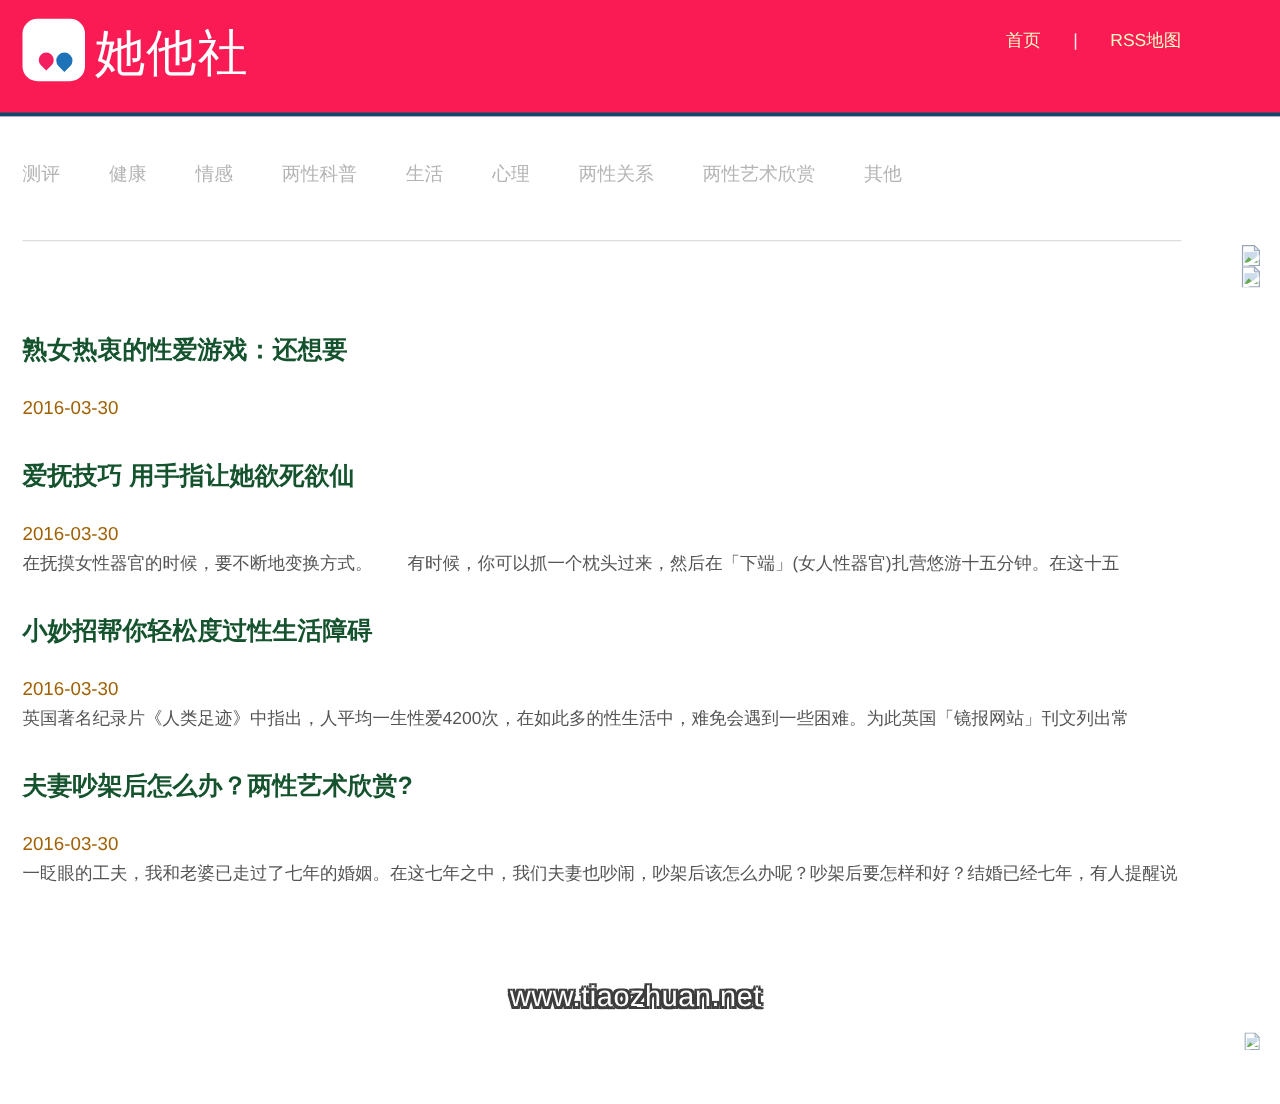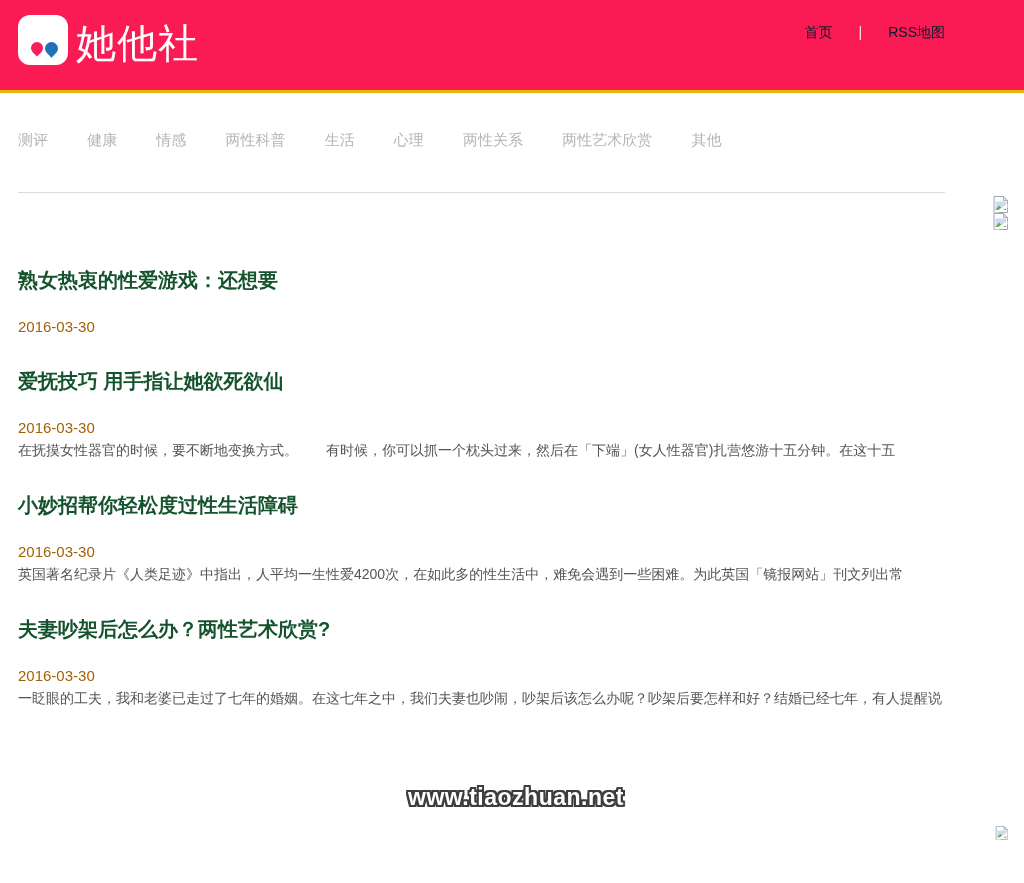--- a/index.html
+++ b/index.html
@@ -8,38 +8,38 @@
     width:1024px; height:883px; position:relative; overflow:hidden;
     background:#fff;
     font-family:"Liberation Sans","DejaVu Sans",sans-serif;
   }
   a { text-decoration:none; cursor:pointer; }
 
   
   .site-header {
     position:relative; width:1024px; height:93px;
     background:#fa1b55;
-    border-bottom:3px solid #eab308;
+    border-bottom:3px solid #0c4a6e;
   }
   .logo-box {
     position:absolute; left:18px; top:15px; width:50px; height:50px;
     background:#fff; border-radius:12px; cursor:pointer;
   }
   .comma {
     position:absolute; border-radius:50% 50% 50% 0;
     transform:rotate(-45deg);
   }
   .comma-pink { left:13px; top:27px; width:12px; height:12px; background:#f41f5e; }
   .comma-blue { left:27px; top:27px; width:13px; height:13px; background:#1d72b8; }
   .site-title {
     position:absolute; left:76px; top:18px;
     font-size:40px; font-weight:500; color:#fff; letter-spacing:1px; line-height:50px;
   }
   .top-nav { position:absolute; right:79px; top:24px; font-size:14px; color:#fff; }
-  .top-nav a { color:#0f172a; }
+  .top-nav a { color:#fef9c3; }
   .top-nav .sep { margin:0 26px; opacity:.9; }
 
   
   .tabs { margin:36px 0 12px 18px; font-size:15px; line-height:22px; }
   .tab { color:#b5b5b5; margin-right:35px; }
   .divider {
     margin:41px 0 0 18px; width:927px; height:0;
     border-top:1px solid #dcdcdc;
   }
 
@@ -52,21 +52,21 @@
   }
   .a-date { margin-top:28px; font-size:15px; color:#a16207; line-height:15px; }
   .a-excerpt {
     margin-top:8px; font-size:14px; color:#555; line-height:15px;
     white-space:pre; overflow:hidden;
   }
 
   
   .watermark {
     position:absolute; left:408px; top:784px;
-    font-size:23px; font-weight:bold; letter-spacing:0.5px;
+    font-size:23px; font-weight:normal; letter-spacing:0.5px;
     color:#fff;
     text-shadow:
       -2px -2px 0 #3d3d3d, 2px -2px 0 #3d3d3d,
       -2px  2px 0 #3d3d3d, 2px  2px 0 #3d3d3d,
        0   -2px 0 #3d3d3d, 0    2px 0 #3d3d3d,
       -2px  0   0 #3d3d3d, 2px  0   0 #3d3d3d;
   }
 
   
   .broken { position:absolute; }

